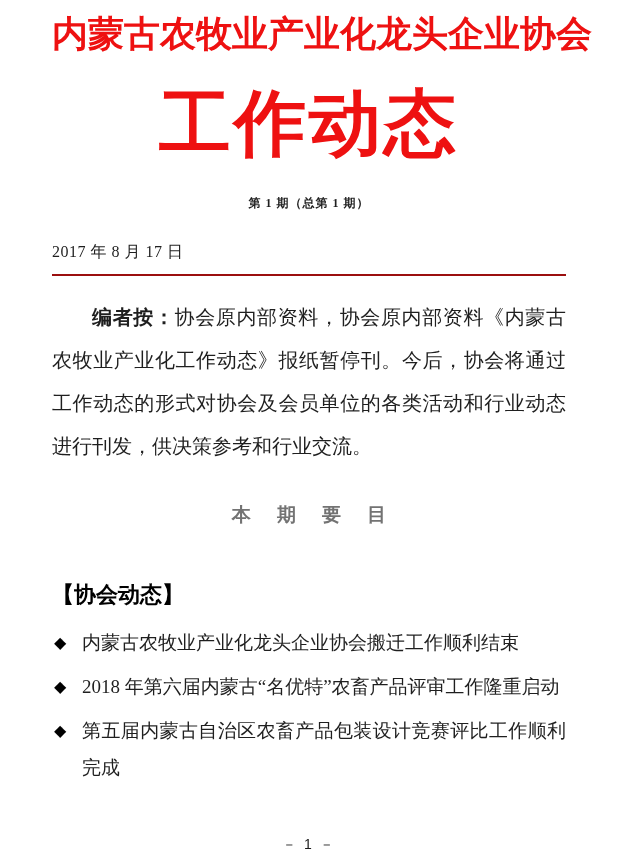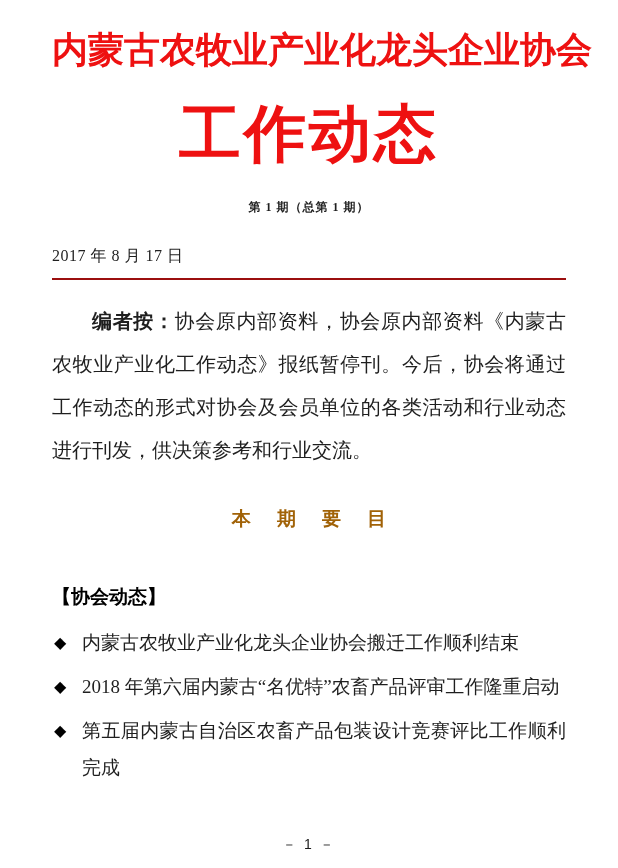--- a/index.html
+++ b/index.html
@@ -12,37 +12,37 @@
   body {
     font-family: "Liberation Serif", serif;
     color: var(--text-color);
   }
   .page {
     position: relative;
     width: 618px;
     height: 868px;
     margin: 0 auto;
     background: #ffffff;
-    padding: 24px 52px 0 52px;
+    padding: 8px 52px 0 52px;
     overflow: hidden;
   }
   .org-title {
     margin-top: 4px;
     text-align: center;
     font-size: 36px;
     font-weight: bold;
     color: var(--title-red);
     letter-spacing: 0px;
     line-height: 1.25;
     white-space: nowrap;
   }
   .main-title {
     margin-top: 24px;
     text-align: center;
-    font-size: 62px;
+    font-size: 72px;
     font-weight: bold;
     color: var(--title-red);
     letter-spacing: 3px;
     line-height: 1.2;
   }
   .issue-line {
     margin-top: 28px;
     text-align: center;
     font-size: 12px;
     font-weight: bold;
@@ -77,25 +77,25 @@
     font-family: "Liberation Sans", sans-serif;
   }
   .toc-heading {
     margin-top: 34px;
     text-align: center;
     font-size: 19px;
     font-weight: bold;
     font-family: "Liberation Sans", sans-serif;
     letter-spacing: 0.55em;
     text-indent: 0.55em; 
-    color: #a16207;
+    color: #737373;
   }
   .section-label {
     margin-top: 52px;
-    font-size: 19px;
+    font-size: 22px;
     font-weight: bold;
     font-family: "Liberation Sans", sans-serif;
     color: #000000;
   }
   .toc-list {
     margin-top: 14px;
     list-style: none;
   }
   .toc-list li {
     position: relative;

